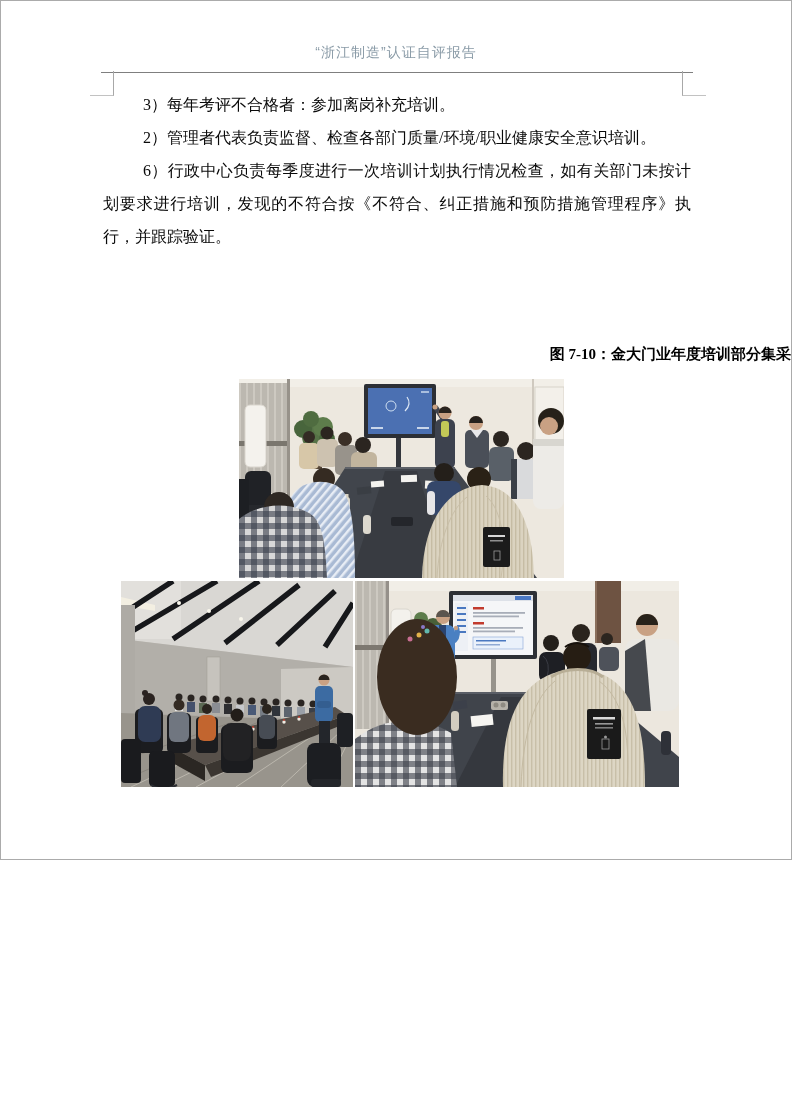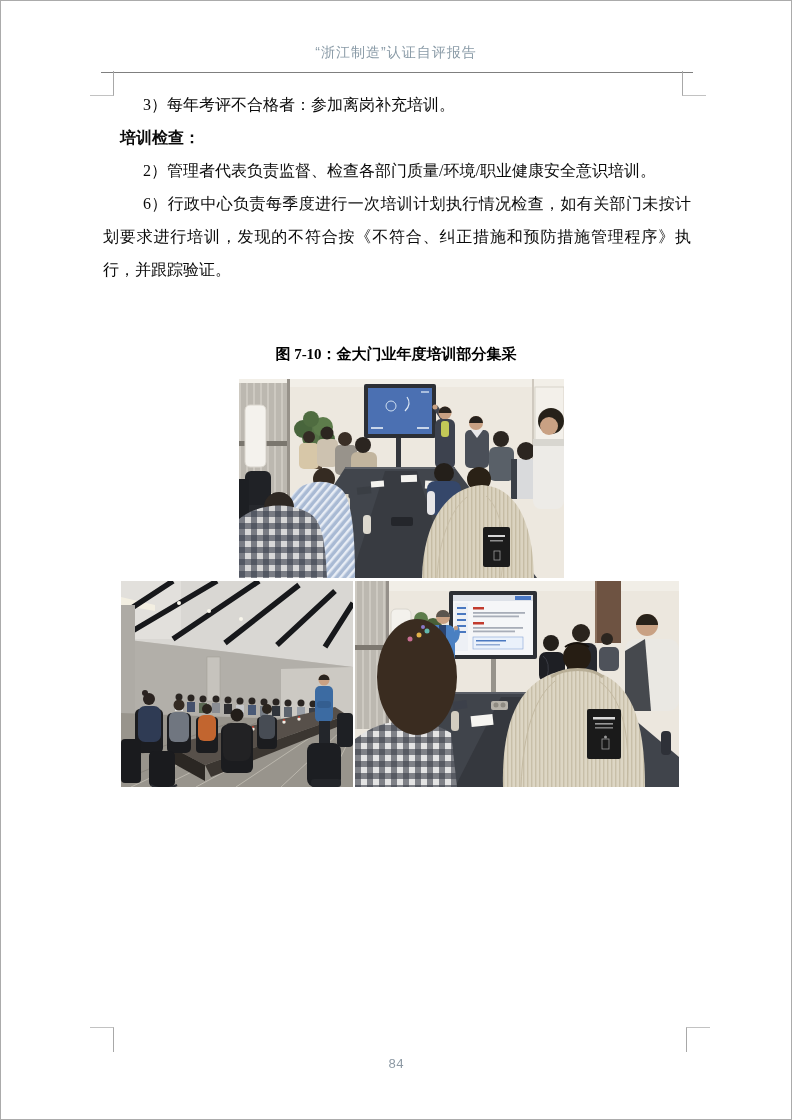--- a/index.html
+++ b/index.html
@@ -1,17 +1,17 @@
 <!DOCTYPE html>
 <html><head>
 <meta charset="utf-8">
 <style>
   html,body{margin:0;padding:0;background:#ffffff;}
   .page{
-    position:relative;width:792px;height:1120px;margin:0 auto;
+    position:relative;width:792px;height:860px;margin:0 auto;
     background:#ffffff;border:1px solid #ababab;box-sizing:border-box;
     font-family:"Liberation Serif","DejaVu Serif",serif;overflow:hidden;
   }
   .hdr-title{
     position:absolute;left:0;right:0;top:43px;text-align:center;
     font-size:14px;letter-spacing:1px;color:#8a9ba7;
     font-family:"Liberation Sans","DejaVu Sans",sans-serif;
   }
   .hdr-rule{position:absolute;left:100px;top:71px;width:592px;height:0;border-top:1px solid #7f7f7f;}
   .cmark{position:absolute;width:23px;height:24px;}
@@ -20,21 +20,21 @@
   .cmark.bl{left:89px;top:1026px;border-right:1px solid #a8a8a8;border-top:1px solid #c2c2c2;}
   .cmark.br{left:685px;top:1026px;border-left:1px solid #a8a8a8;border-top:1px solid #c2c2c2;}
   .body-text{
     position:absolute;left:102px;top:87px;width:588px;
     font-size:16px;line-height:33px;color:#0a0a0a;text-align:justify;
   }
   .body-text p{margin:0;padding:0;}
   .p-num{text-indent:40px;}
   .p-head{text-indent:17px;font-weight:bold;}
   .fig-caption{
-    position:absolute;left:0;right:0;top:344px;text-align:center;
+    position:absolute;left:0;right:0;top:344px;text-align:right;
     font-size:15px;font-weight:bold;color:#000;
   }
   .photo{position:absolute;overflow:hidden;background:#ddd;}
   .photo svg{display:block;width:100%;height:100%;}
   .photo-top{left:238px;top:378px;width:325px;height:199px;}
   .photo-bl{left:120px;top:580px;width:232px;height:206px;}
   .photo-br{left:354px;top:580px;width:324px;height:206px;}
   .page-num{
     position:absolute;left:0;right:0;top:1056px;text-align:center;
     font-size:13px;color:#8d99a4;font-family:Liberation Mono, monospace;
@@ -48,21 +48,20 @@
   <div class="hdr-title">“浙江制造”认证自评报告</div>
   <div class="hdr-rule"></div>
 
   <div class="cmark tl"></div>
   <div class="cmark tr"></div>
   <div class="cmark bl"></div>
   <div class="cmark br"></div>
 
   <div class="body-text">
     <p class="p-num">3）每年考评不合格者：参加离岗补充培训。</p>
-    <p class="p-head">培训检查：</p>
     <p class="p-num">2）管理者代表负责监督、检查各部门质量/环境/职业健康安全意识培训。</p>
     <p class="p-num">6）行政中心负责每季度进行一次培训计划执行情况检查，如有关部门未按计划要求进行培训，发现的不符合按《不符合、纠正措施和预防措施管理程序》执行，并跟踪验证。</p>
   </div>
 
   <div class="fig-caption">图 7-10：金大门业年度培训部分集采</div>
 
   <figure class="photo photo-top" style="margin:0">
     <svg viewBox="0 0 325 199">
       <defs>
         <pattern id="t-blinds" width="7" height="7" patternUnits="userSpaceOnUse">

